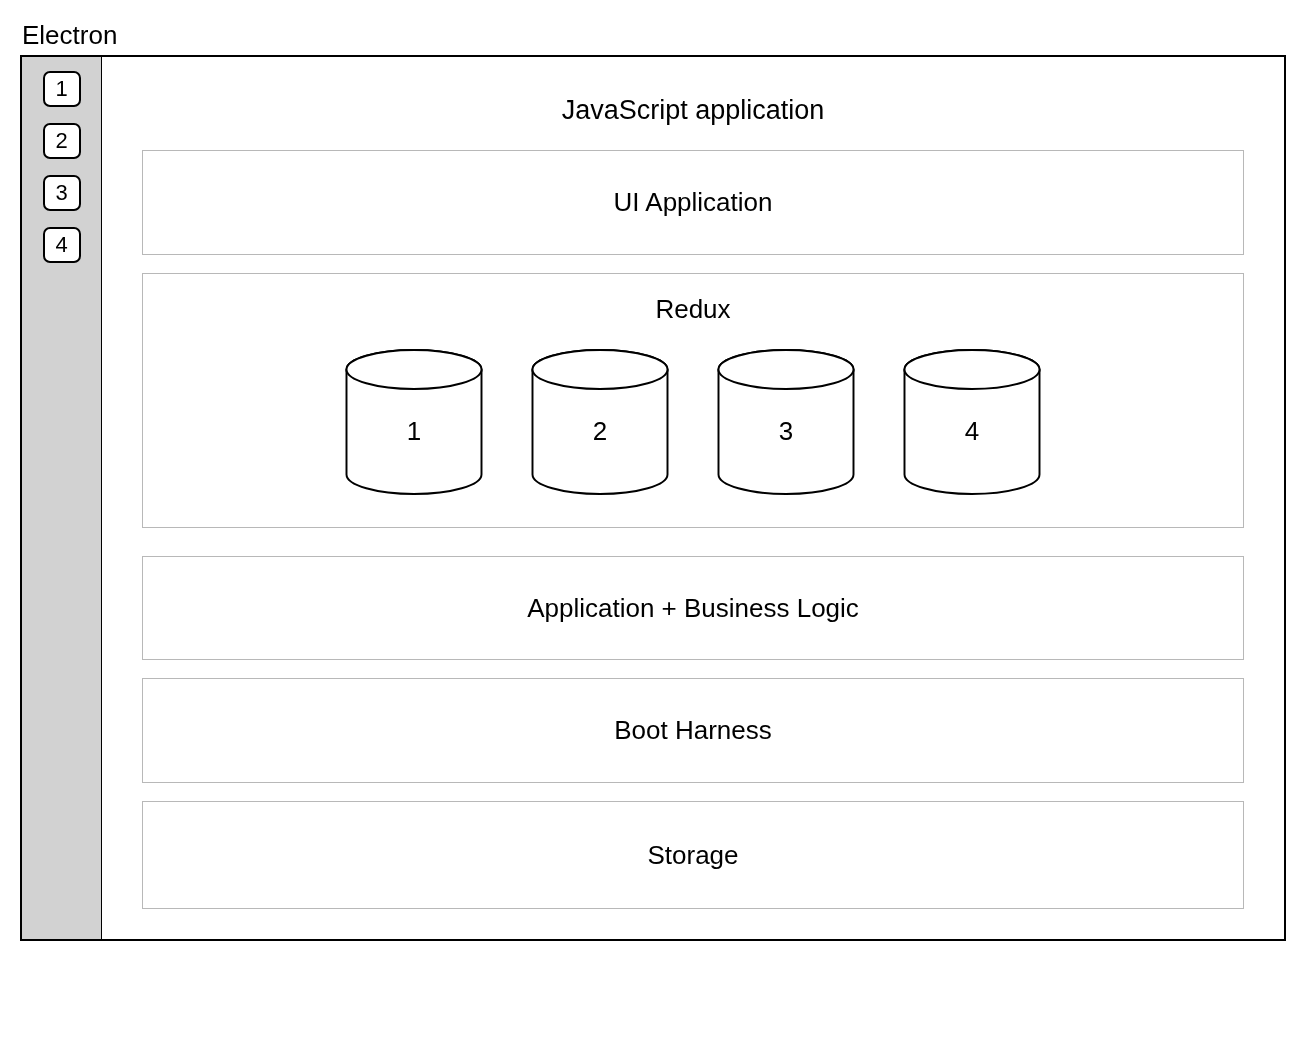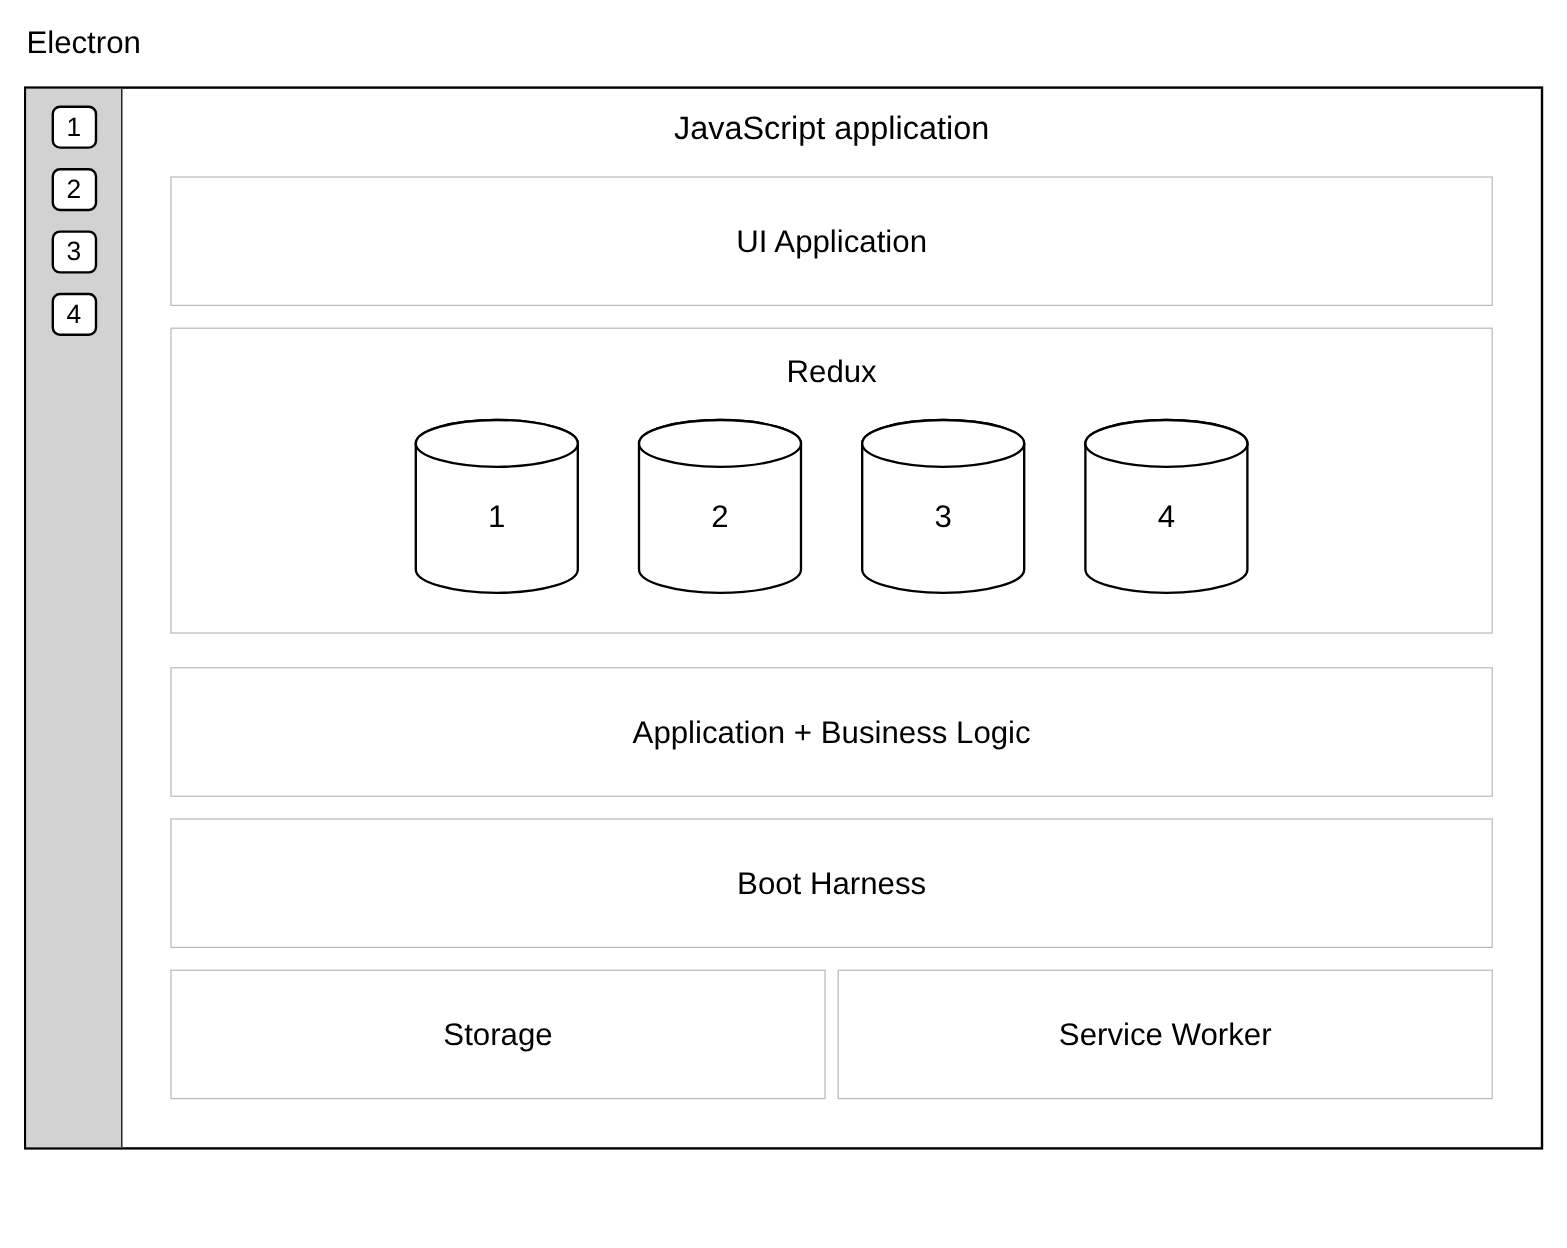--- a/index.html
+++ b/index.html
@@ -9,21 +9,21 @@
     }
     body {
       font-family: -apple-system, BlinkMacSystemFont, "Segoe UI", Helvetica, Arial, sans-serif;
       background: #ffffff;
       padding: 20px;
       width: 1306px;
     }
     .title {
       font-size: 26px;
       color: #000;
-      margin-bottom: 21px;
+      margin-bottom: 4px;
       padding-left: 2px;
     }
     .container {
       border: 2px solid #000;
       display: flex;
       height: 886px;
     }
     .sidebar {
       width: 80px;
       background: #d2d2d2;
@@ -41,21 +41,21 @@
       border-radius: 7px;
       background: #ffffff;
       display: flex;
       align-items: center;
       justify-content: center;
       font-size: 22px;
       color: #000;
     }
     .main {
       flex: 1;
-      padding: 12px 40px 30px 40px;
+      padding: 32px 40px 30px 40px;
       display: flex;
       flex-direction: column;
     }
     .main-title {
       text-align: center;
       font-size: 27px;
       color: #000;
       margin-bottom: 24px;
       margin-top: 6px;
     }
@@ -186,19 +186,16 @@
     </div>
 
     <div class="box boot-harness">
       <span>Boot Harness</span>
     </div>
 
     <div class="bottom-row">
       <div class="box">
         <span>Storage</span>
       </div>
-      <div class="box">
-        <span>Service Worker</span>
-      </div>
     </div>
 
   </div>
 </div>
 
 </body></html>

